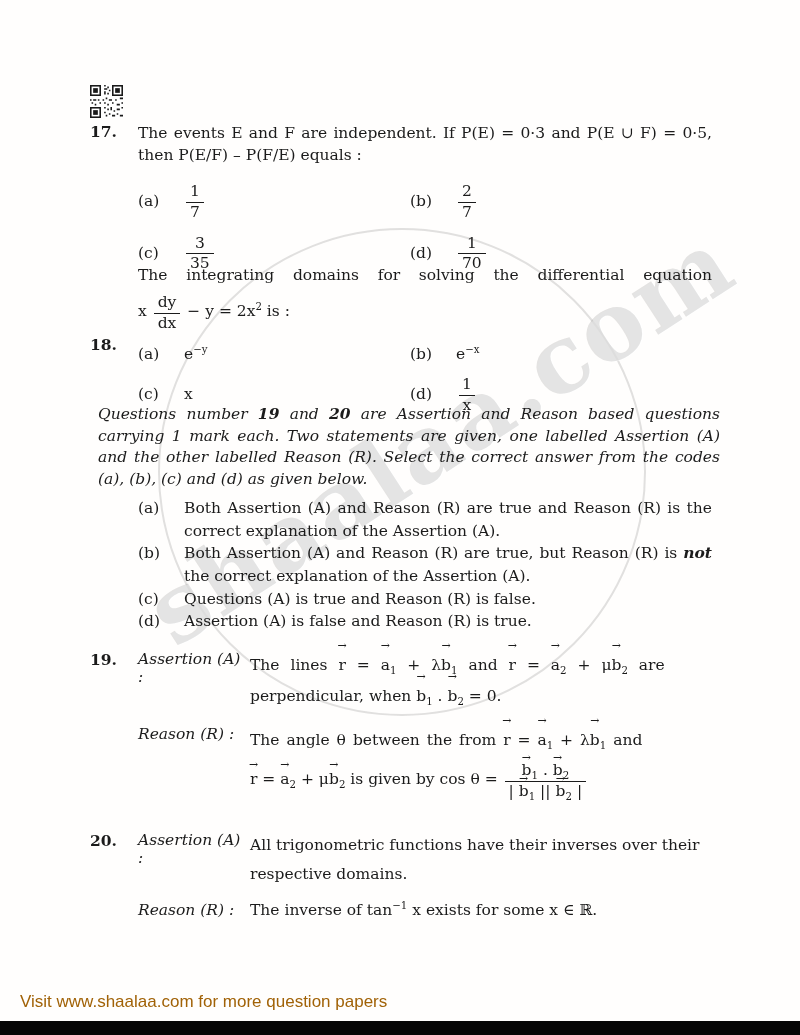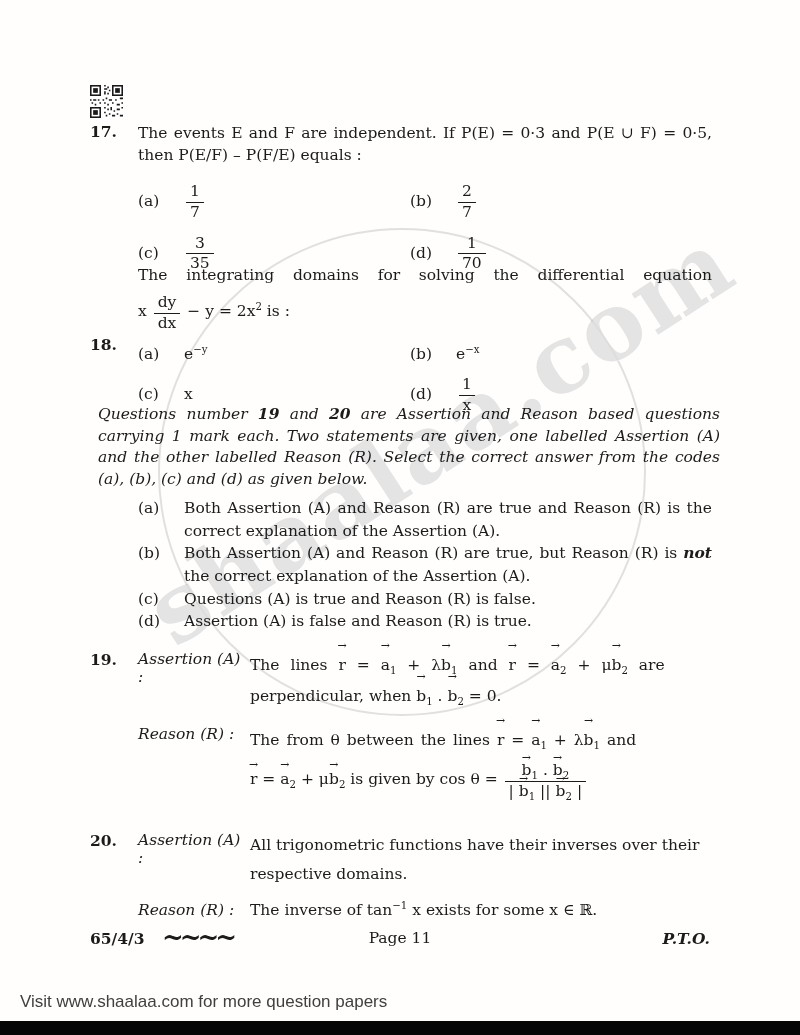--- a/index.html
+++ b/index.html
@@ -74,21 +74,21 @@
   
   .footer { position:absolute; left:0; top:929px; width:100%; height:26px; }
   .f-code { position:absolute; left:90px; font-weight:bold; }
   .f-squiggle { position:absolute; left:162px; top:-7px; font-size:26px; font-weight:bold;
                 letter-spacing:-4px; }
   .f-page { position:absolute; left:0; right:0; text-align:center; }
   .f-pto { position:absolute; right:90px; font-weight:bold; font-style:italic; }
 
   .bottom-note { position:absolute; left:20px; top:992px;
                  font-family:"Liberation Sans","DejaVu Sans",sans-serif;
-                 font-size:17px; color:#404040; }
+                 font-size:17px; color:#a16207; }
   .bottom-bar { position:absolute; left:0; bottom:0; width:100%; height:14px; background:#060606; }
 </style>
 </head>
 <body>
 
 <div class="sheet">
 
   <div>
     <div class="wm-ring"></div>
     <div class="wm-text">shaalaa.com</div>
@@ -218,21 +218,21 @@
       <div class="ar-row">
         <div class="ar-label">Assertion (A) :</div>
         <div class="ar-content lh2">
           <div class="mline spread2"><span>The lines </span><span class="vec"><span class="vec-arrow">→</span><span>r</span></span><span> = </span><span class="vec"><span class="vec-arrow">→</span><span>a</span></span><sub>1</sub><span> + λ</span><span class="vec"><span class="vec-arrow">→</span><span>b</span></span><sub>1</sub><span> and </span><span class="vec"><span class="vec-arrow">→</span><span>r</span></span><span> = </span><span class="vec"><span class="vec-arrow">→</span><span>a</span></span><sub>2</sub><span> + μ</span><span class="vec"><span class="vec-arrow">→</span><span>b</span></span><sub>2</sub><span> are</span></div>
           <div class="mline"><span>perpendicular, when </span><span class="vec"><span class="vec-arrow">→</span><span>b</span></span><sub>1</sub><span> . </span><span class="vec"><span class="vec-arrow">→</span><span>b</span></span><sub>2</sub><span> = 0.</span></div>
         </div>
       </div>
       <div class="ar-row reason">
         <div class="ar-label">Reason (R) :</div>
         <div class="ar-content">
-          <div class="mline lh2 spread1"><span>The from θ between the lines </span><span class="vec"><span class="vec-arrow">→</span><span>r</span></span><span> = </span><span class="vec"><span class="vec-arrow">→</span><span>a</span></span><sub>1</sub><span> + λ</span><span class="vec"><span class="vec-arrow">→</span><span>b</span></span><sub>1</sub><span> and</span></div>
+          <div class="mline lh2 spread1"><span>The angle θ between the from </span><span class="vec"><span class="vec-arrow">→</span><span>r</span></span><span> = </span><span class="vec"><span class="vec-arrow">→</span><span>a</span></span><sub>1</sub><span> + λ</span><span class="vec"><span class="vec-arrow">→</span><span>b</span></span><sub>1</sub><span> and</span></div>
           <div class="mline bigline"><span class="vec"><span class="vec-arrow">→</span><span>r</span></span><span> = </span><span class="vec"><span class="vec-arrow">→</span><span>a</span></span><sub>2</sub><span> + μ</span><span class="vec"><span class="vec-arrow">→</span><span>b</span></span><sub>2</sub><span> is given by cos θ = </span><span class="frac">
                 <span class="fr-num"><span class="vec"><span class="vec-arrow">→</span><span>b</span></span><sub>1</sub><span> . </span><span class="vec"><span class="vec-arrow">→</span><span>b</span></span><sub>2</sub></span>
                 <span class="fr-den"><span>| </span><span class="vec"><span class="vec-arrow">→</span><span>b</span></span><sub>1</sub><span> || </span><span class="vec"><span class="vec-arrow">→</span><span>b</span></span><sub>2</sub><span> |</span></span>
               </span></div>
         </div>
       </div>
     </div>
   </section>
 
   <section class="arq q20">
@@ -242,23 +242,17 @@
         <div class="ar-label">Assertion (A) :</div>
         <div class="ar-content lh185">All trigonometric functions have their inverses over their respective domains.</div>
       </div>
       <div class="ar-row reason">
         <div class="ar-label">Reason (R) :</div>
         <div class="ar-content"><span>The inverse of tan</span><sup>−1</sup><span> x exists for some x ∈ ℝ.</span></div>
       </div>
     </div>
   </section>
 
-  <div class="footer">
-    <span class="f-code">65/4/3</span>
-    <span class="f-squiggle">~~~~</span>
-    <span class="f-page">Page 11</span>
-    <span class="f-pto">P.T.O.</span>
-  </div>
 
   <div class="bottom-note">Visit www.shaalaa.com for more question papers</div>
   <div class="bottom-bar"></div>
 
 </div>
 
 </body></html>

